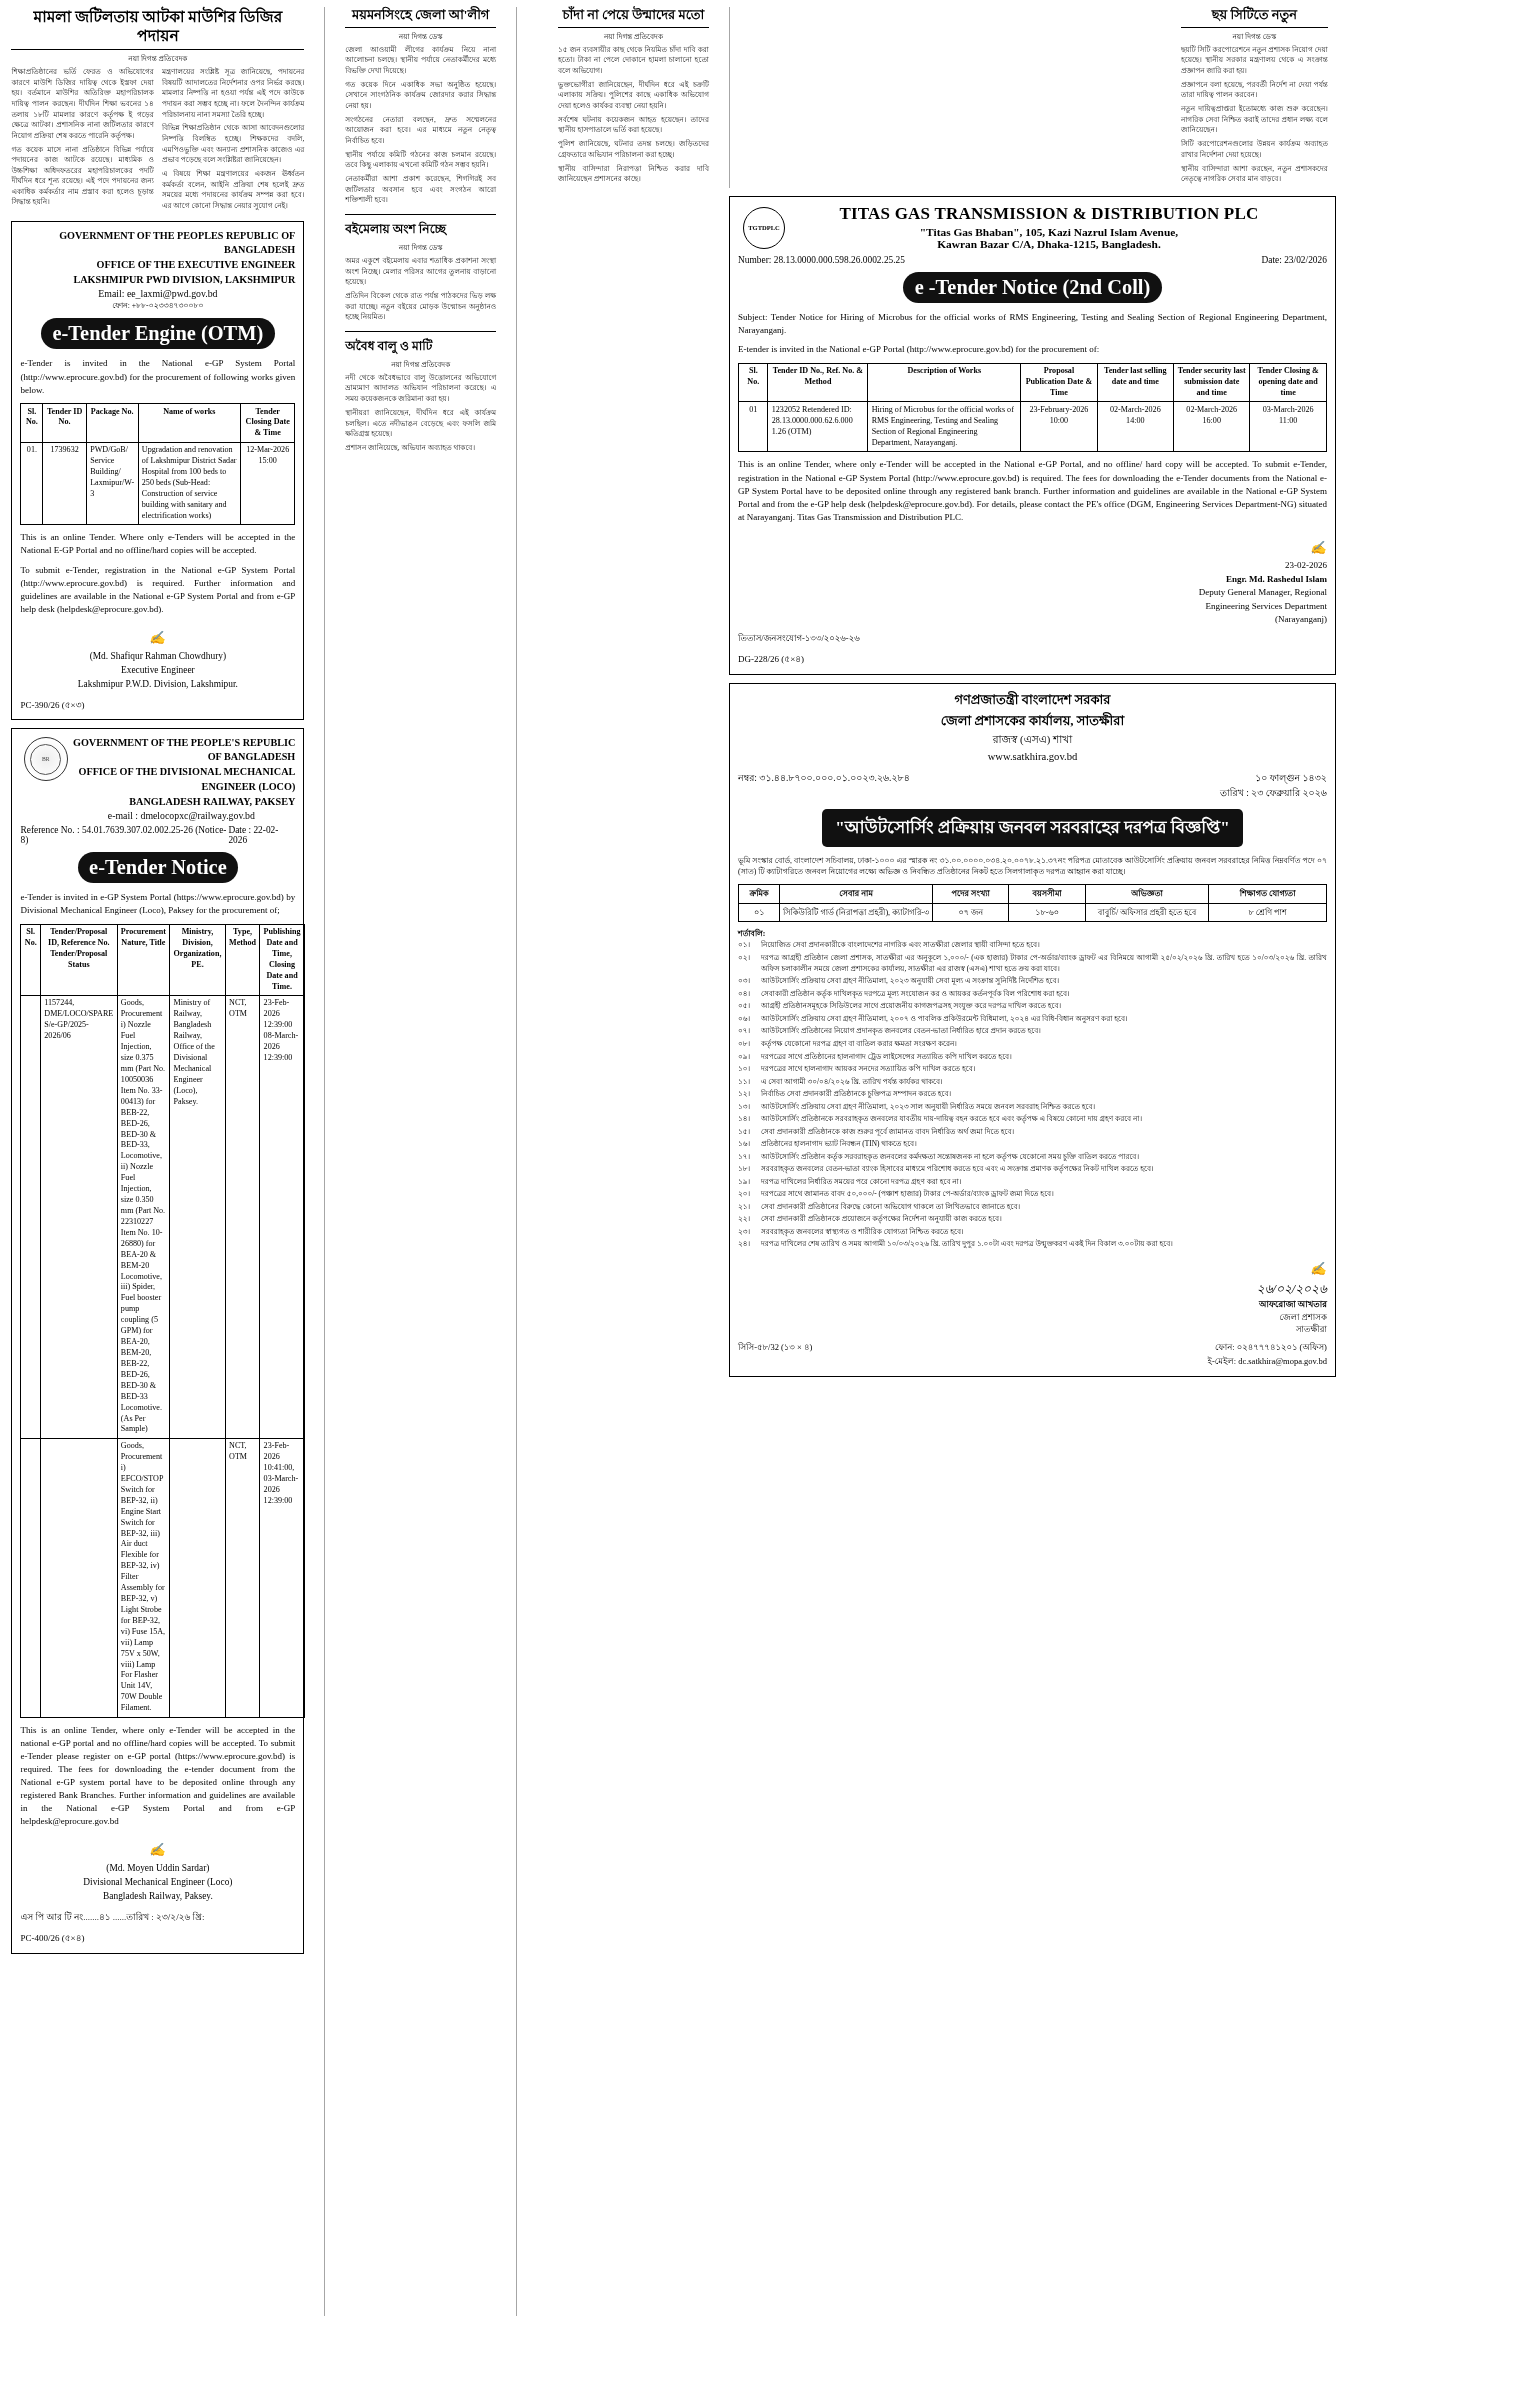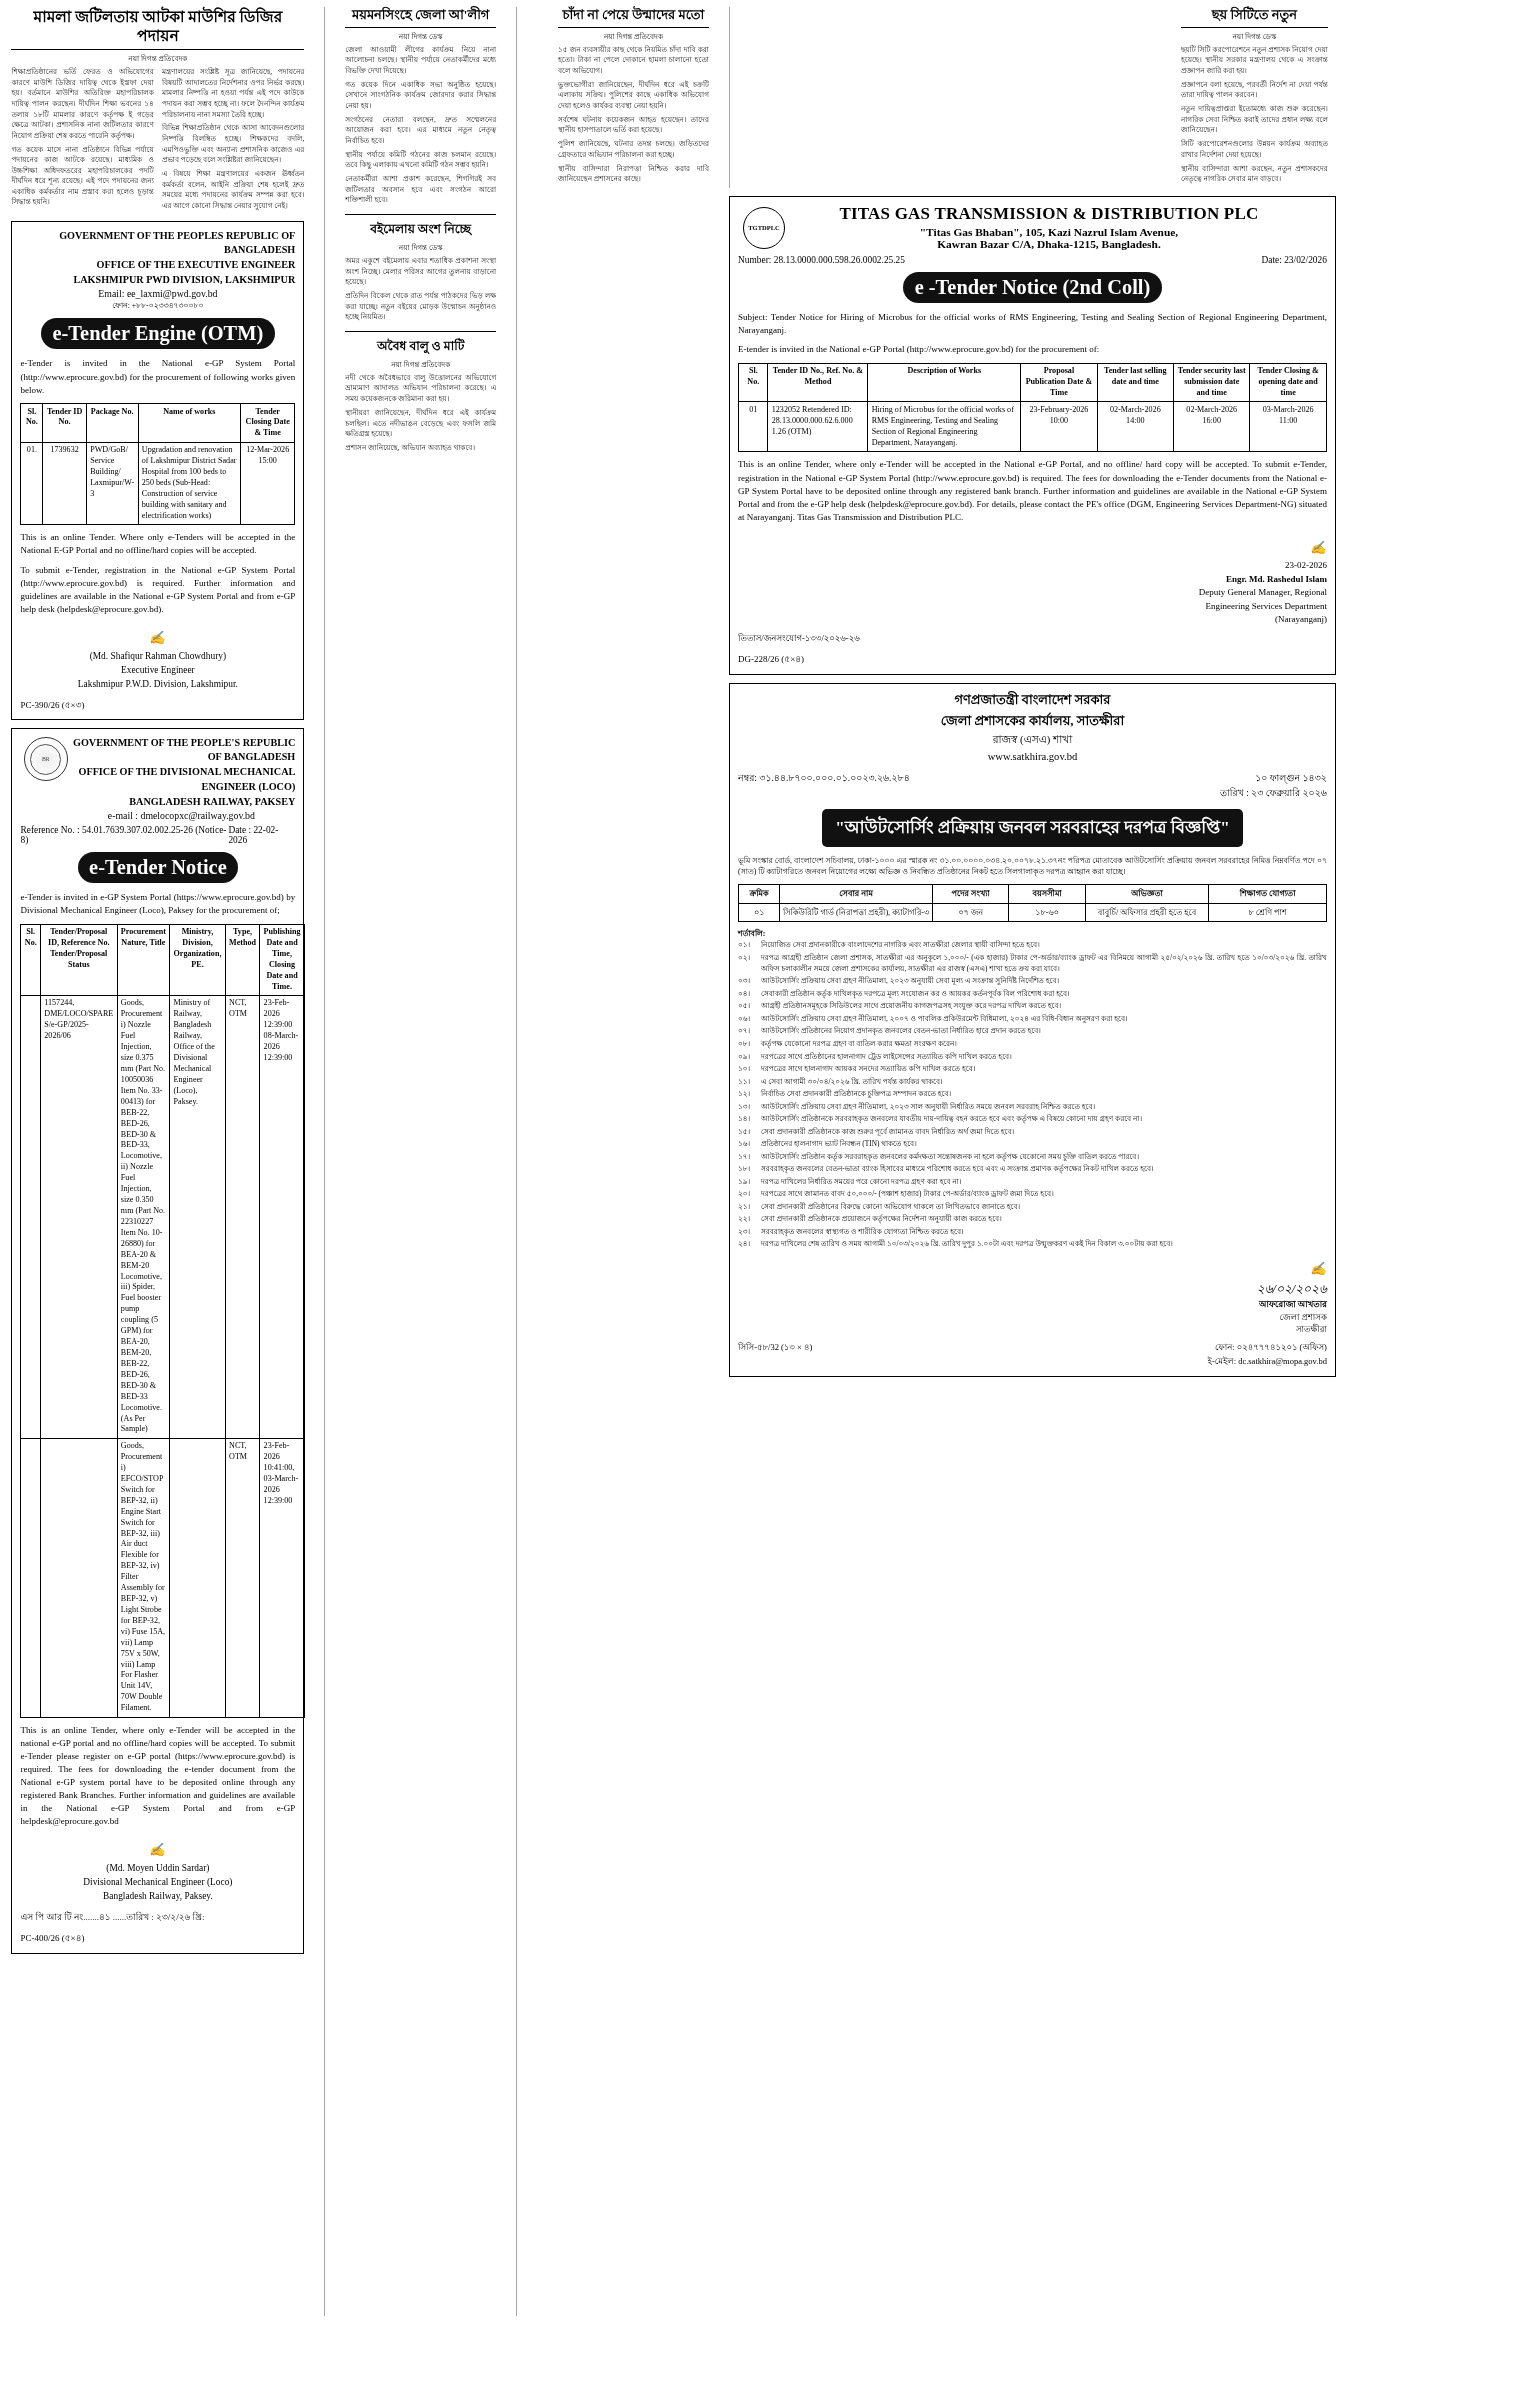--- a/index.html
+++ b/index.html
@@ -69,21 +69,21 @@
   }
   .headline.sm { font-size:13px; }
   .byline { font-size:7.3px; text-align:center; margin-bottom:3.3px; line-height:1.3;}
   .body-text {
     font-size:7.3px; line-height:1.45;
     text-align:justify;
     letter-spacing:0px;
     color:#111;
   }
   .body-text p { margin:0 0 3.3px 0; }
-  .subhead { font-weight:bold; font-size:12.2px; text-align:center; margin:8.1px 0 3.3px; border-top:0.8px solid #000; padding-top:4.9px;}
+  .subhead { font-weight:bold; font-size:12.2px; text-align:left; margin:8.1px 0 3.3px; border-top:0.8px solid #000; padding-top:4.9px;}
 
   
   .adbox {
     border:1.2px solid #000;
     padding:6.5px 8.1px;
     margin-top:8.1px;
     background:#fff;
     position:relative;
   }
   .adbox .gov-title {

